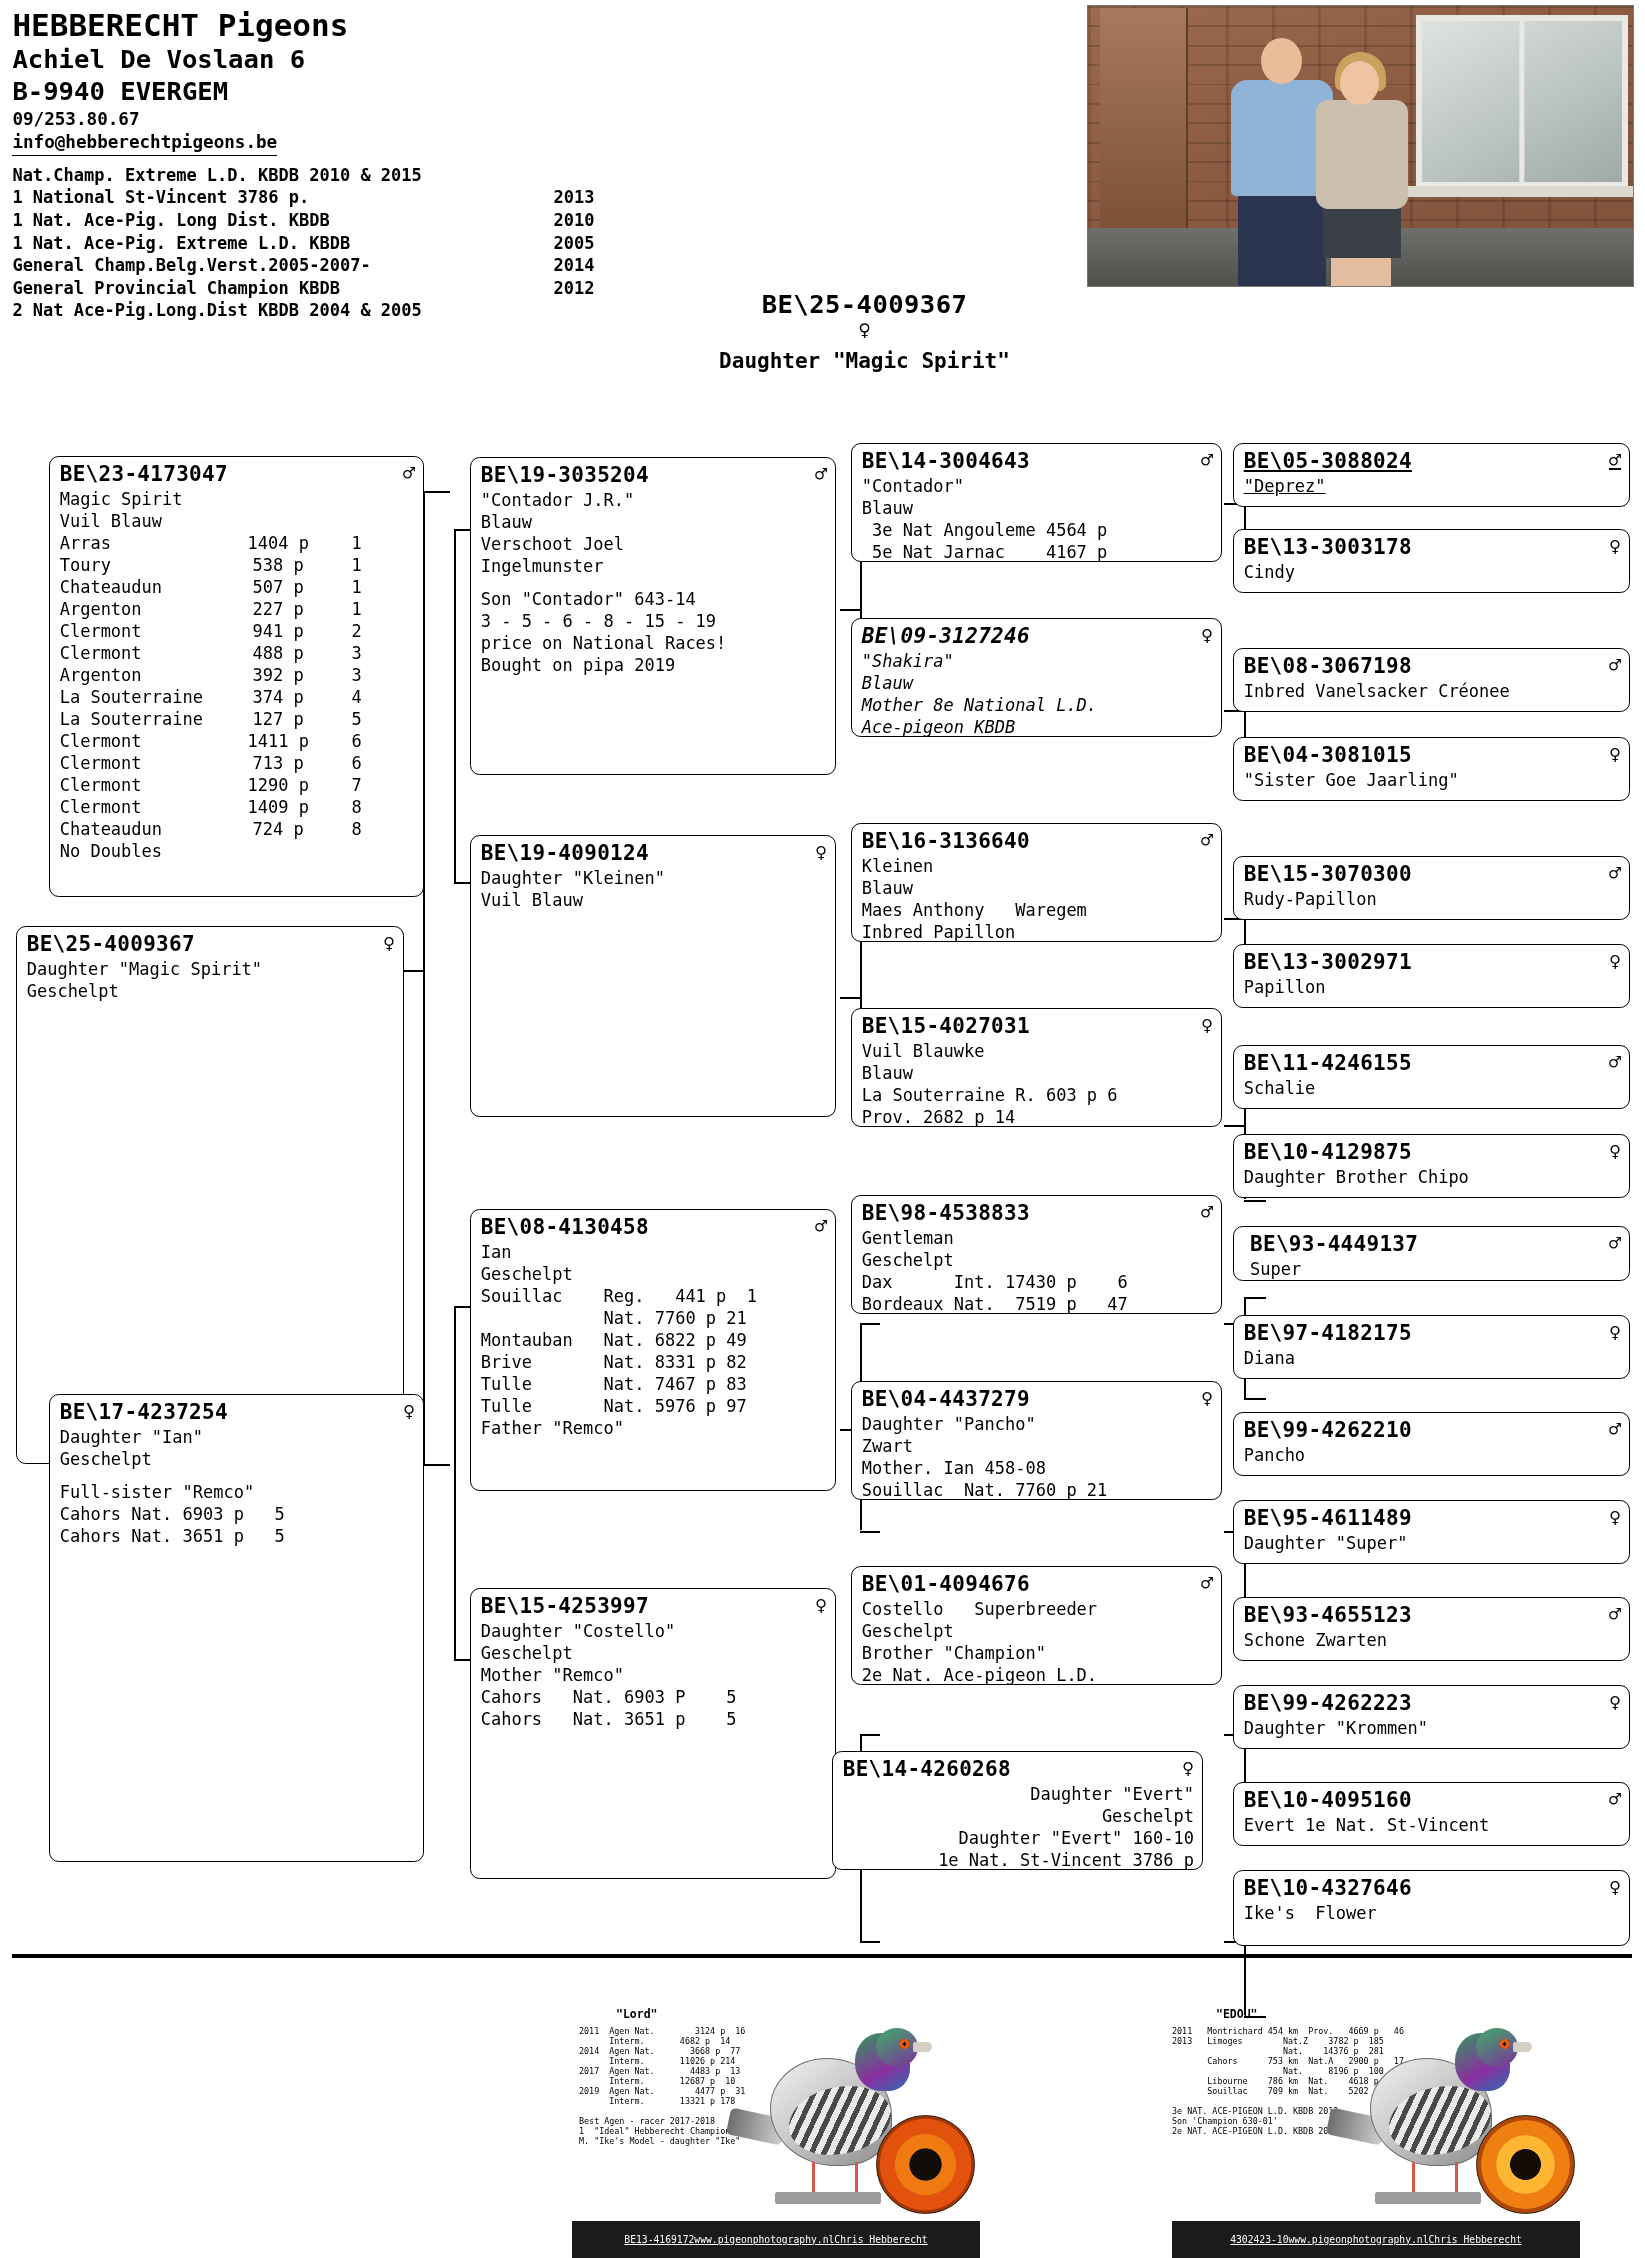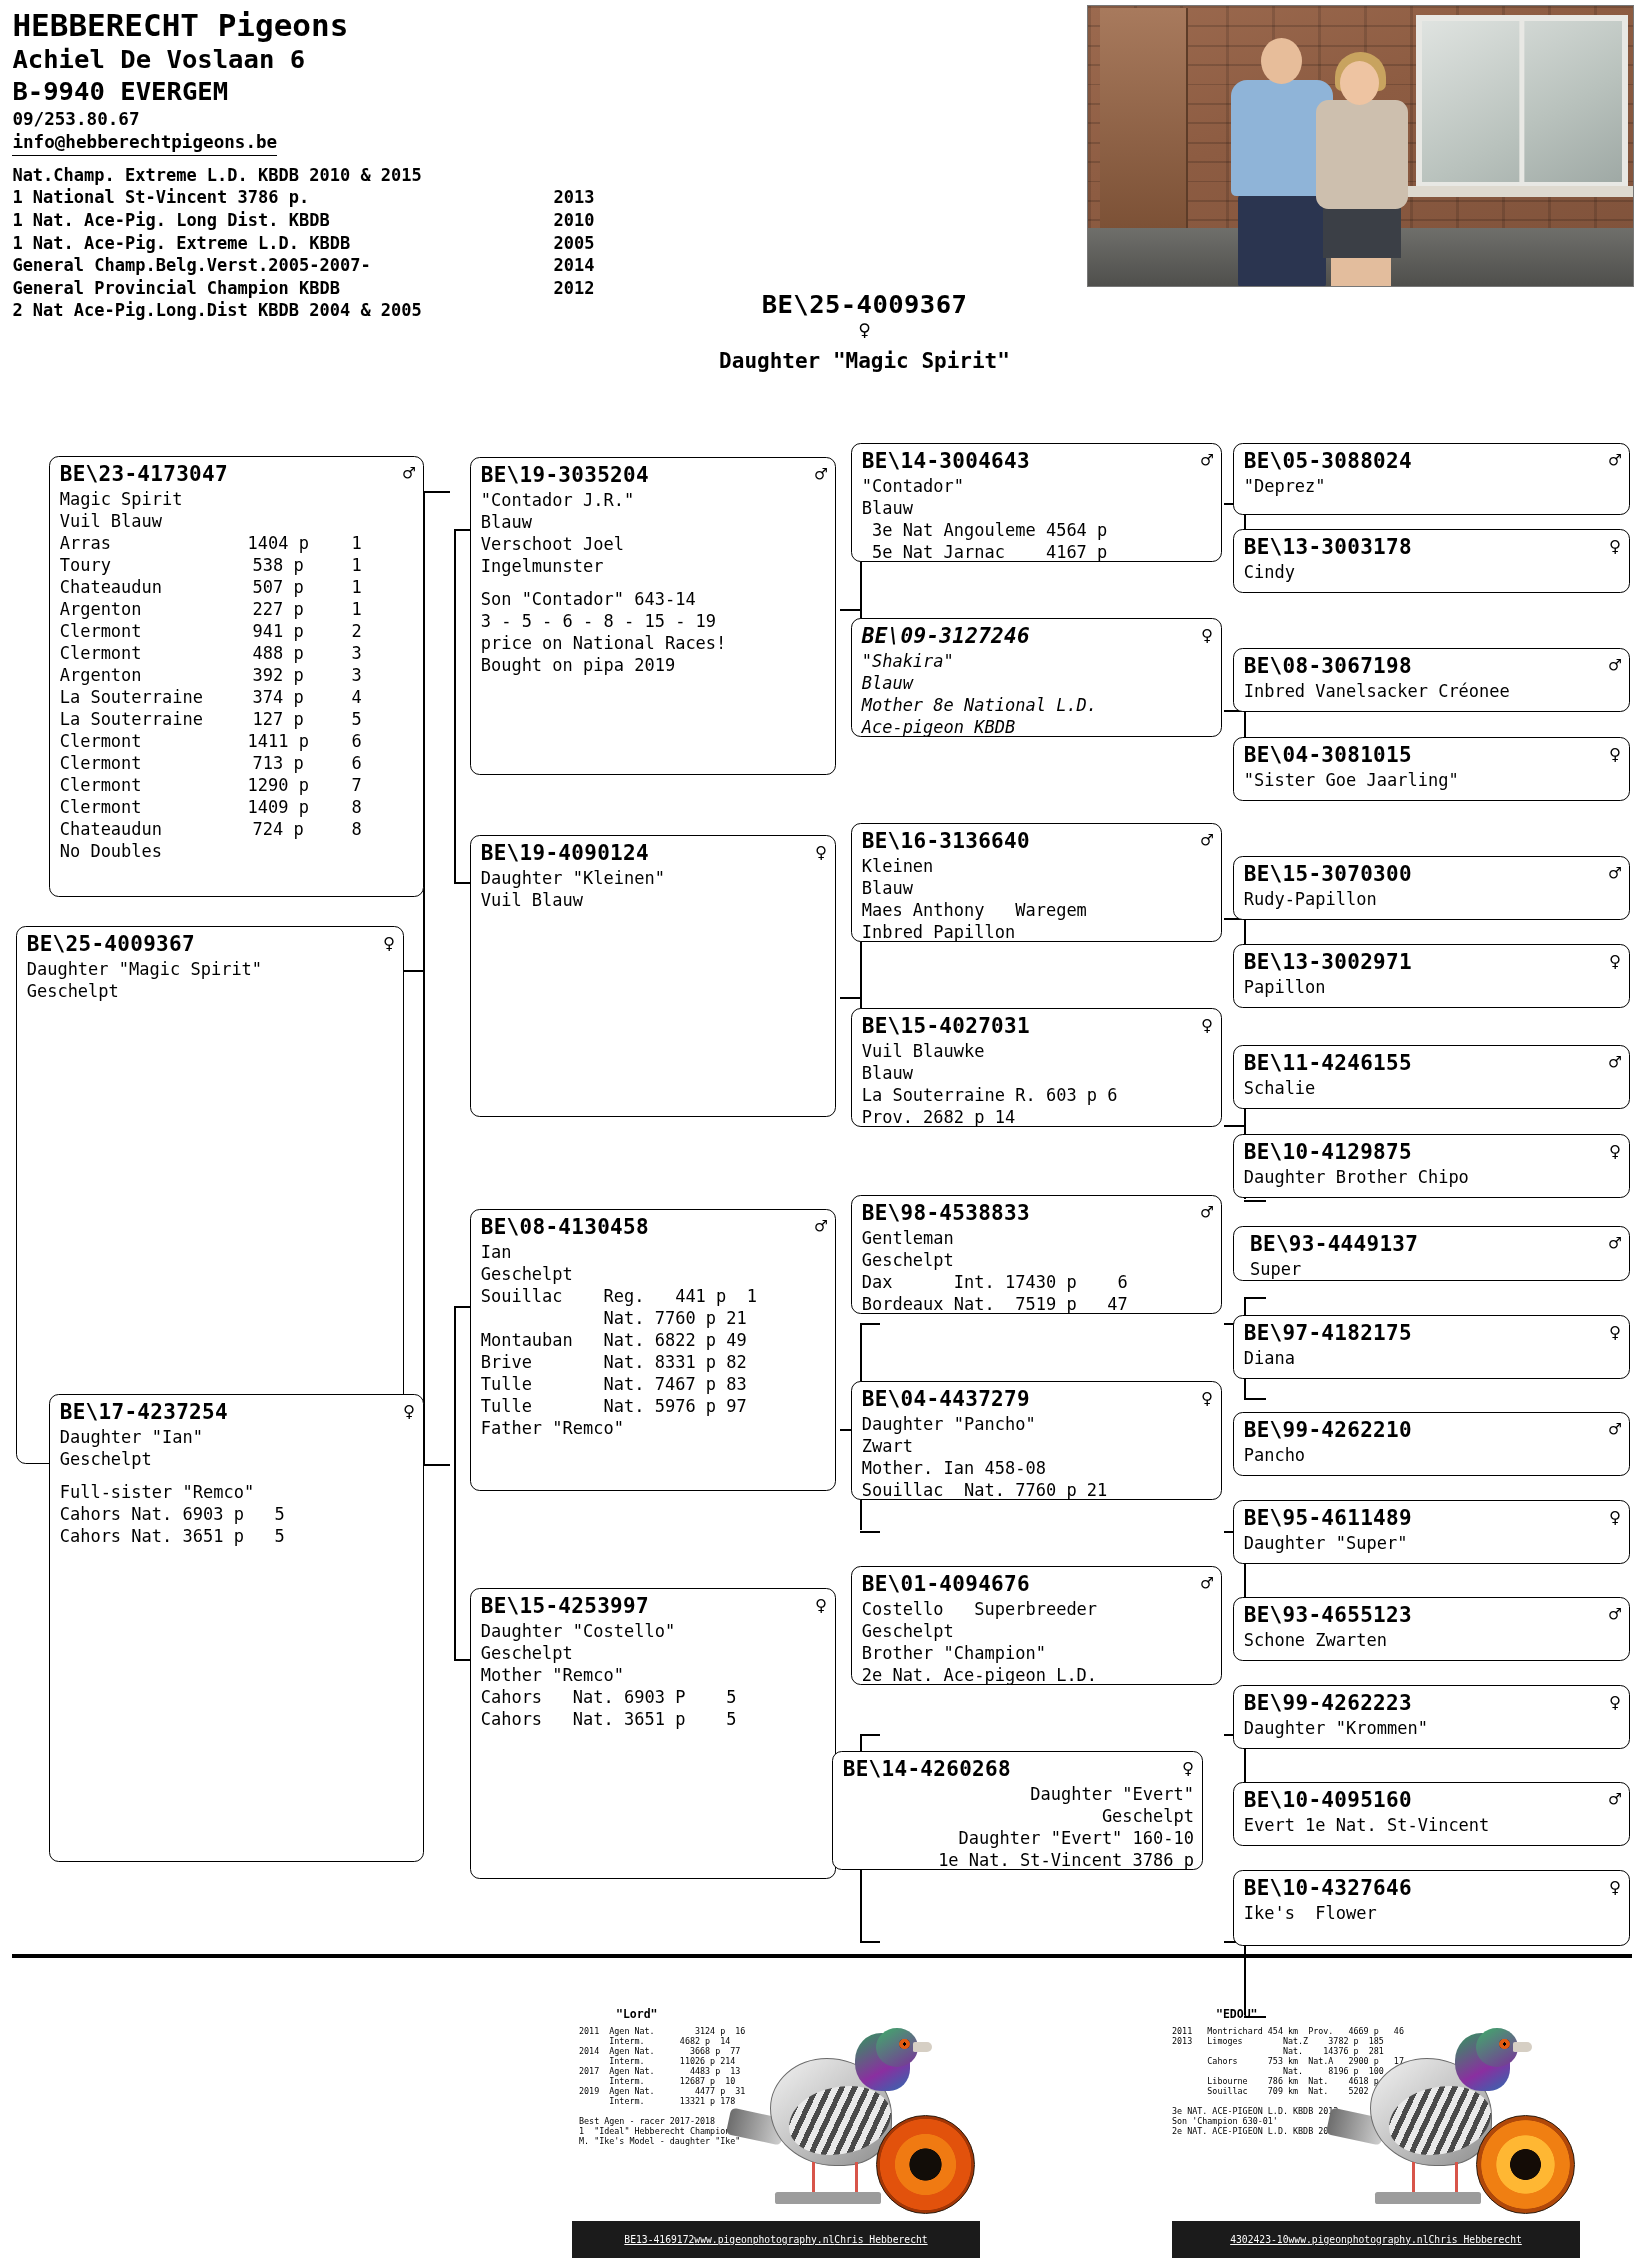--- a/index.html
+++ b/index.html
@@ -494,21 +494,21 @@
     <div class="ring-line">
       <span class="ring">BE\14-4260268</span>
       <span class="sexmark">♀</span>
     </div>
     <div class="txt">Daughter "Evert"</div>
     <div class="txt">Geschelpt</div>
     <div class="txt">Daughter "Evert" 160-10</div>
     <div class="txt small">1e Nat. St-Vincent 3786 p</div>
   </div>
 
-  <div class="box" style="left:1233px; top:443px; width:397px; height:72px;">
+  <div class="box" style="left:1233px; top:443px; width:397px; height:64px;text-decoration:underline;">
     <div class="ring-line">
       <span class="ring">BE\05-3088024</span>
       <span class="sexmark">♂</span>
     </div>
     <div class="txt">"Deprez"</div>
   </div>
   <div class="box" style="left:1233px; top:529px; width:397px; height:64px;">
     <div class="ring-line">
       <span class="ring">BE\13-3003178</span>
       <span class="sexmark">♀</span>

